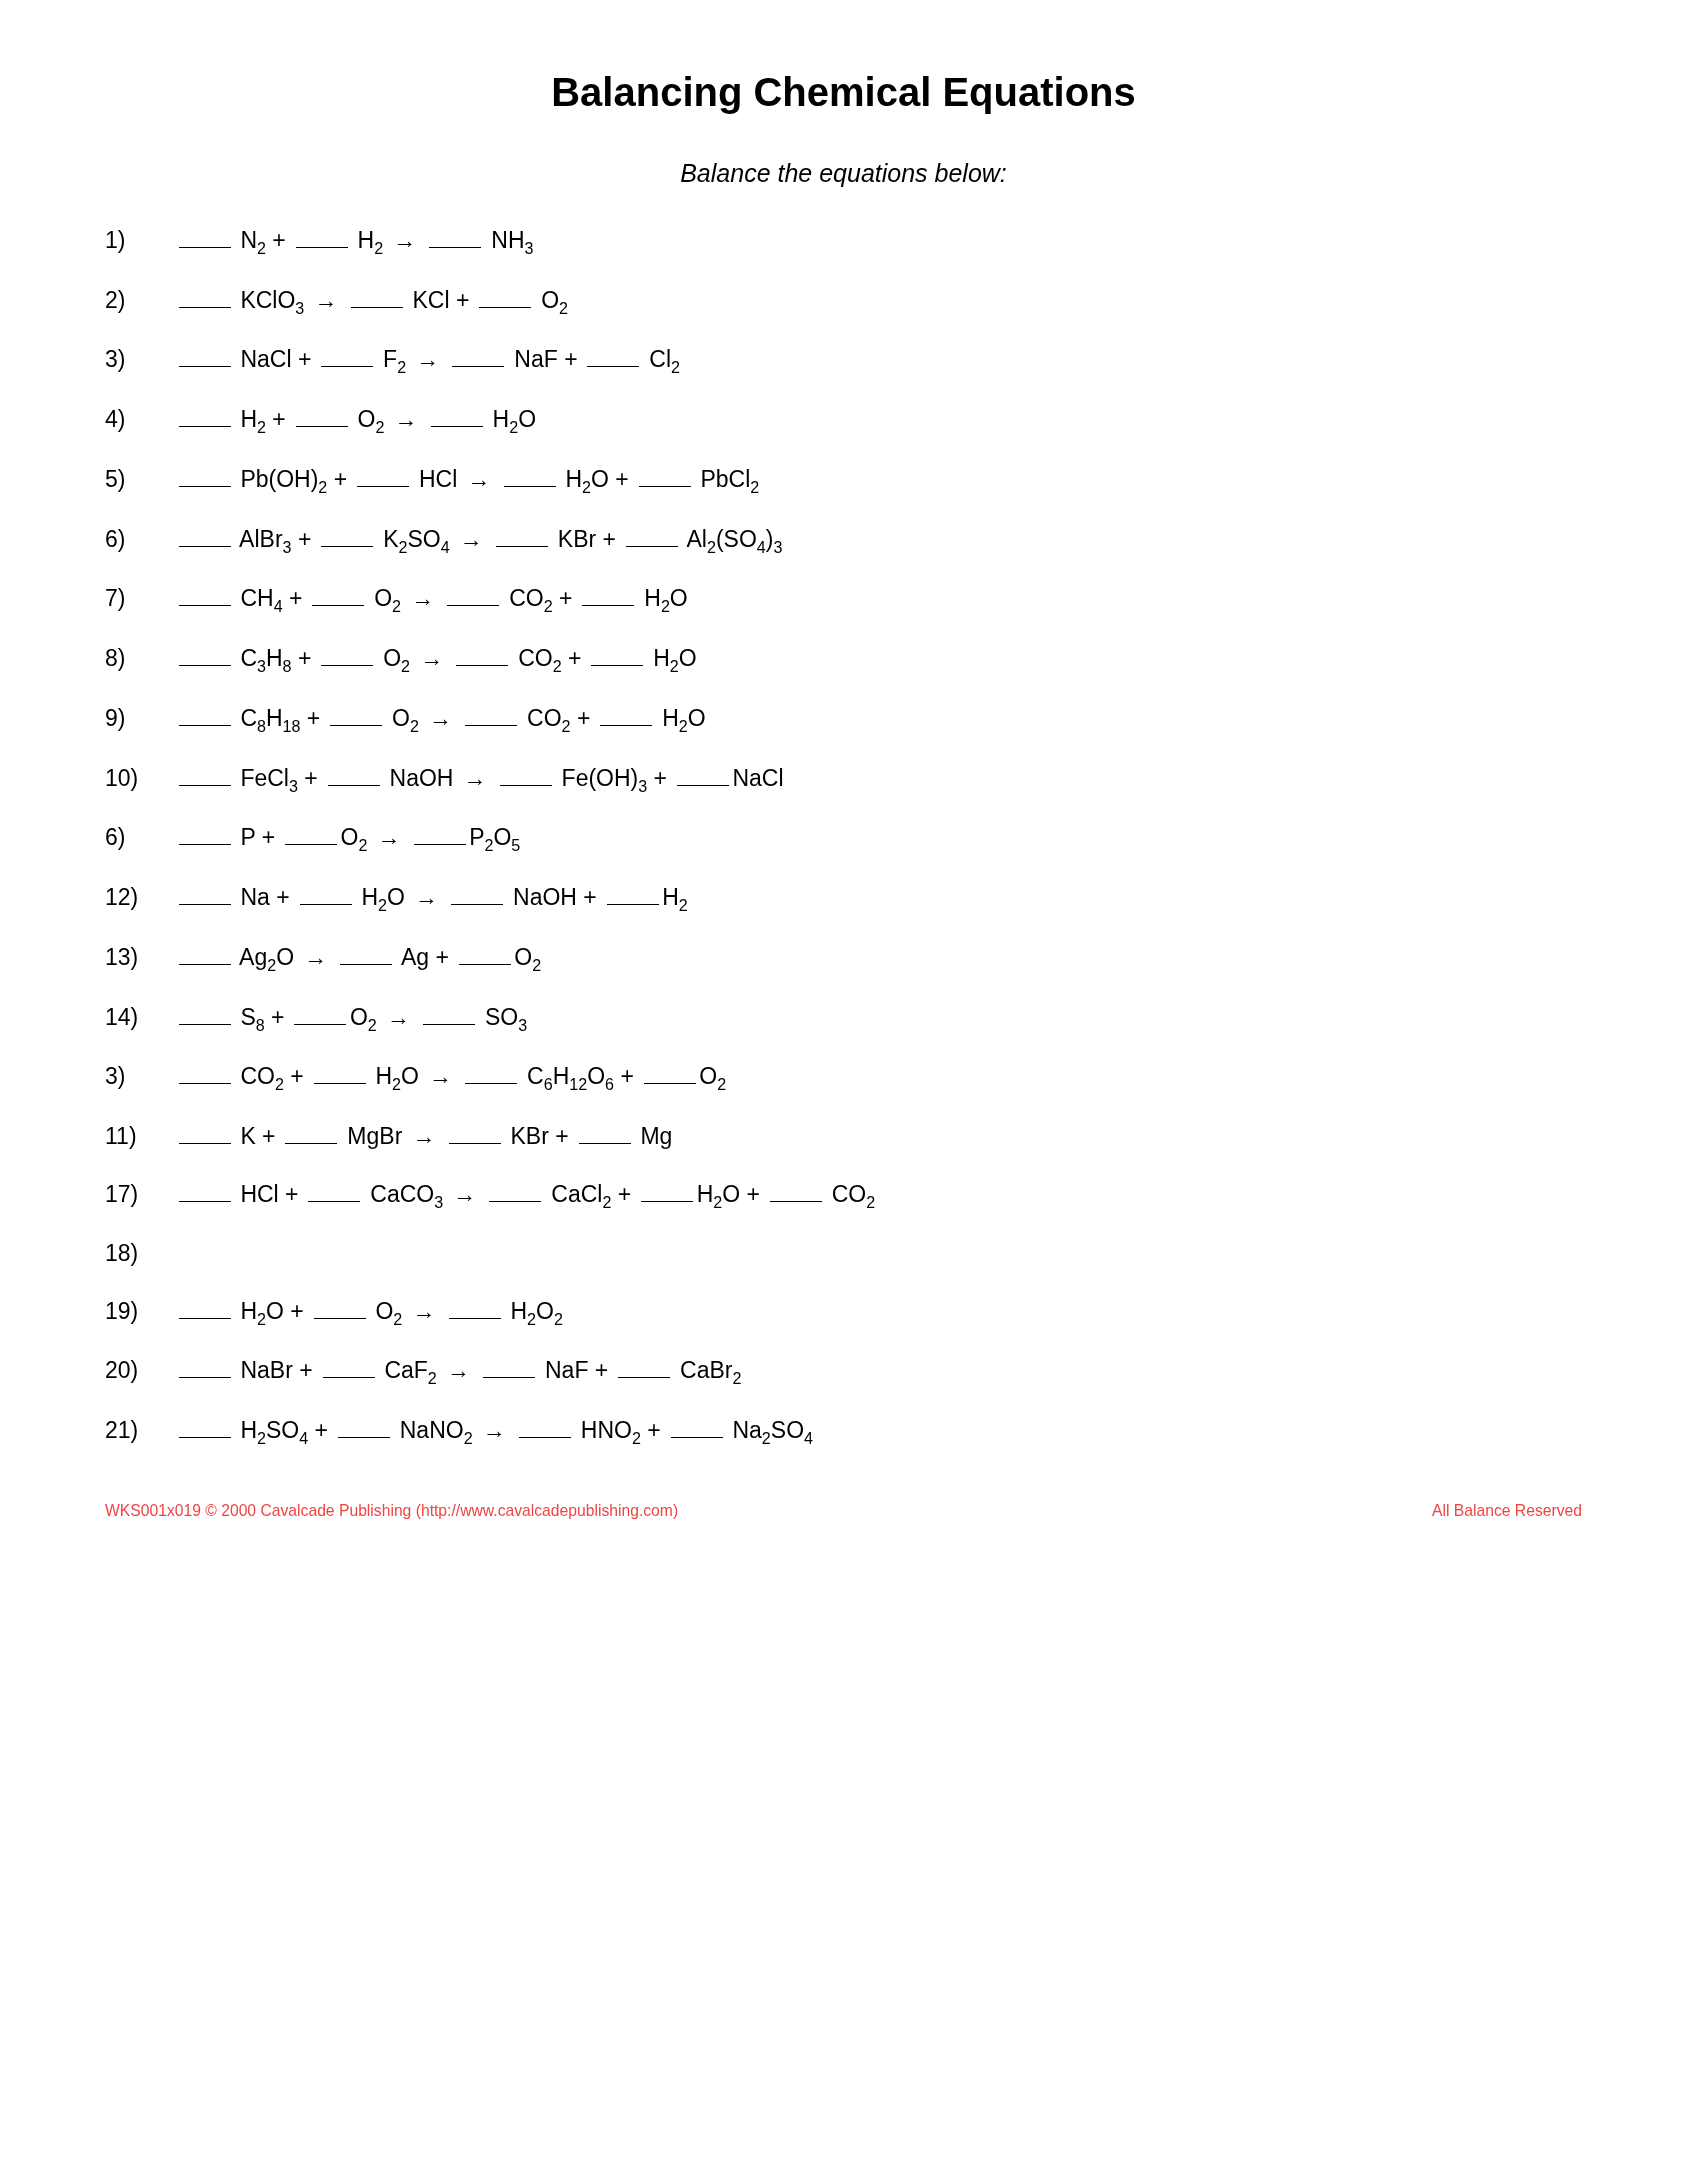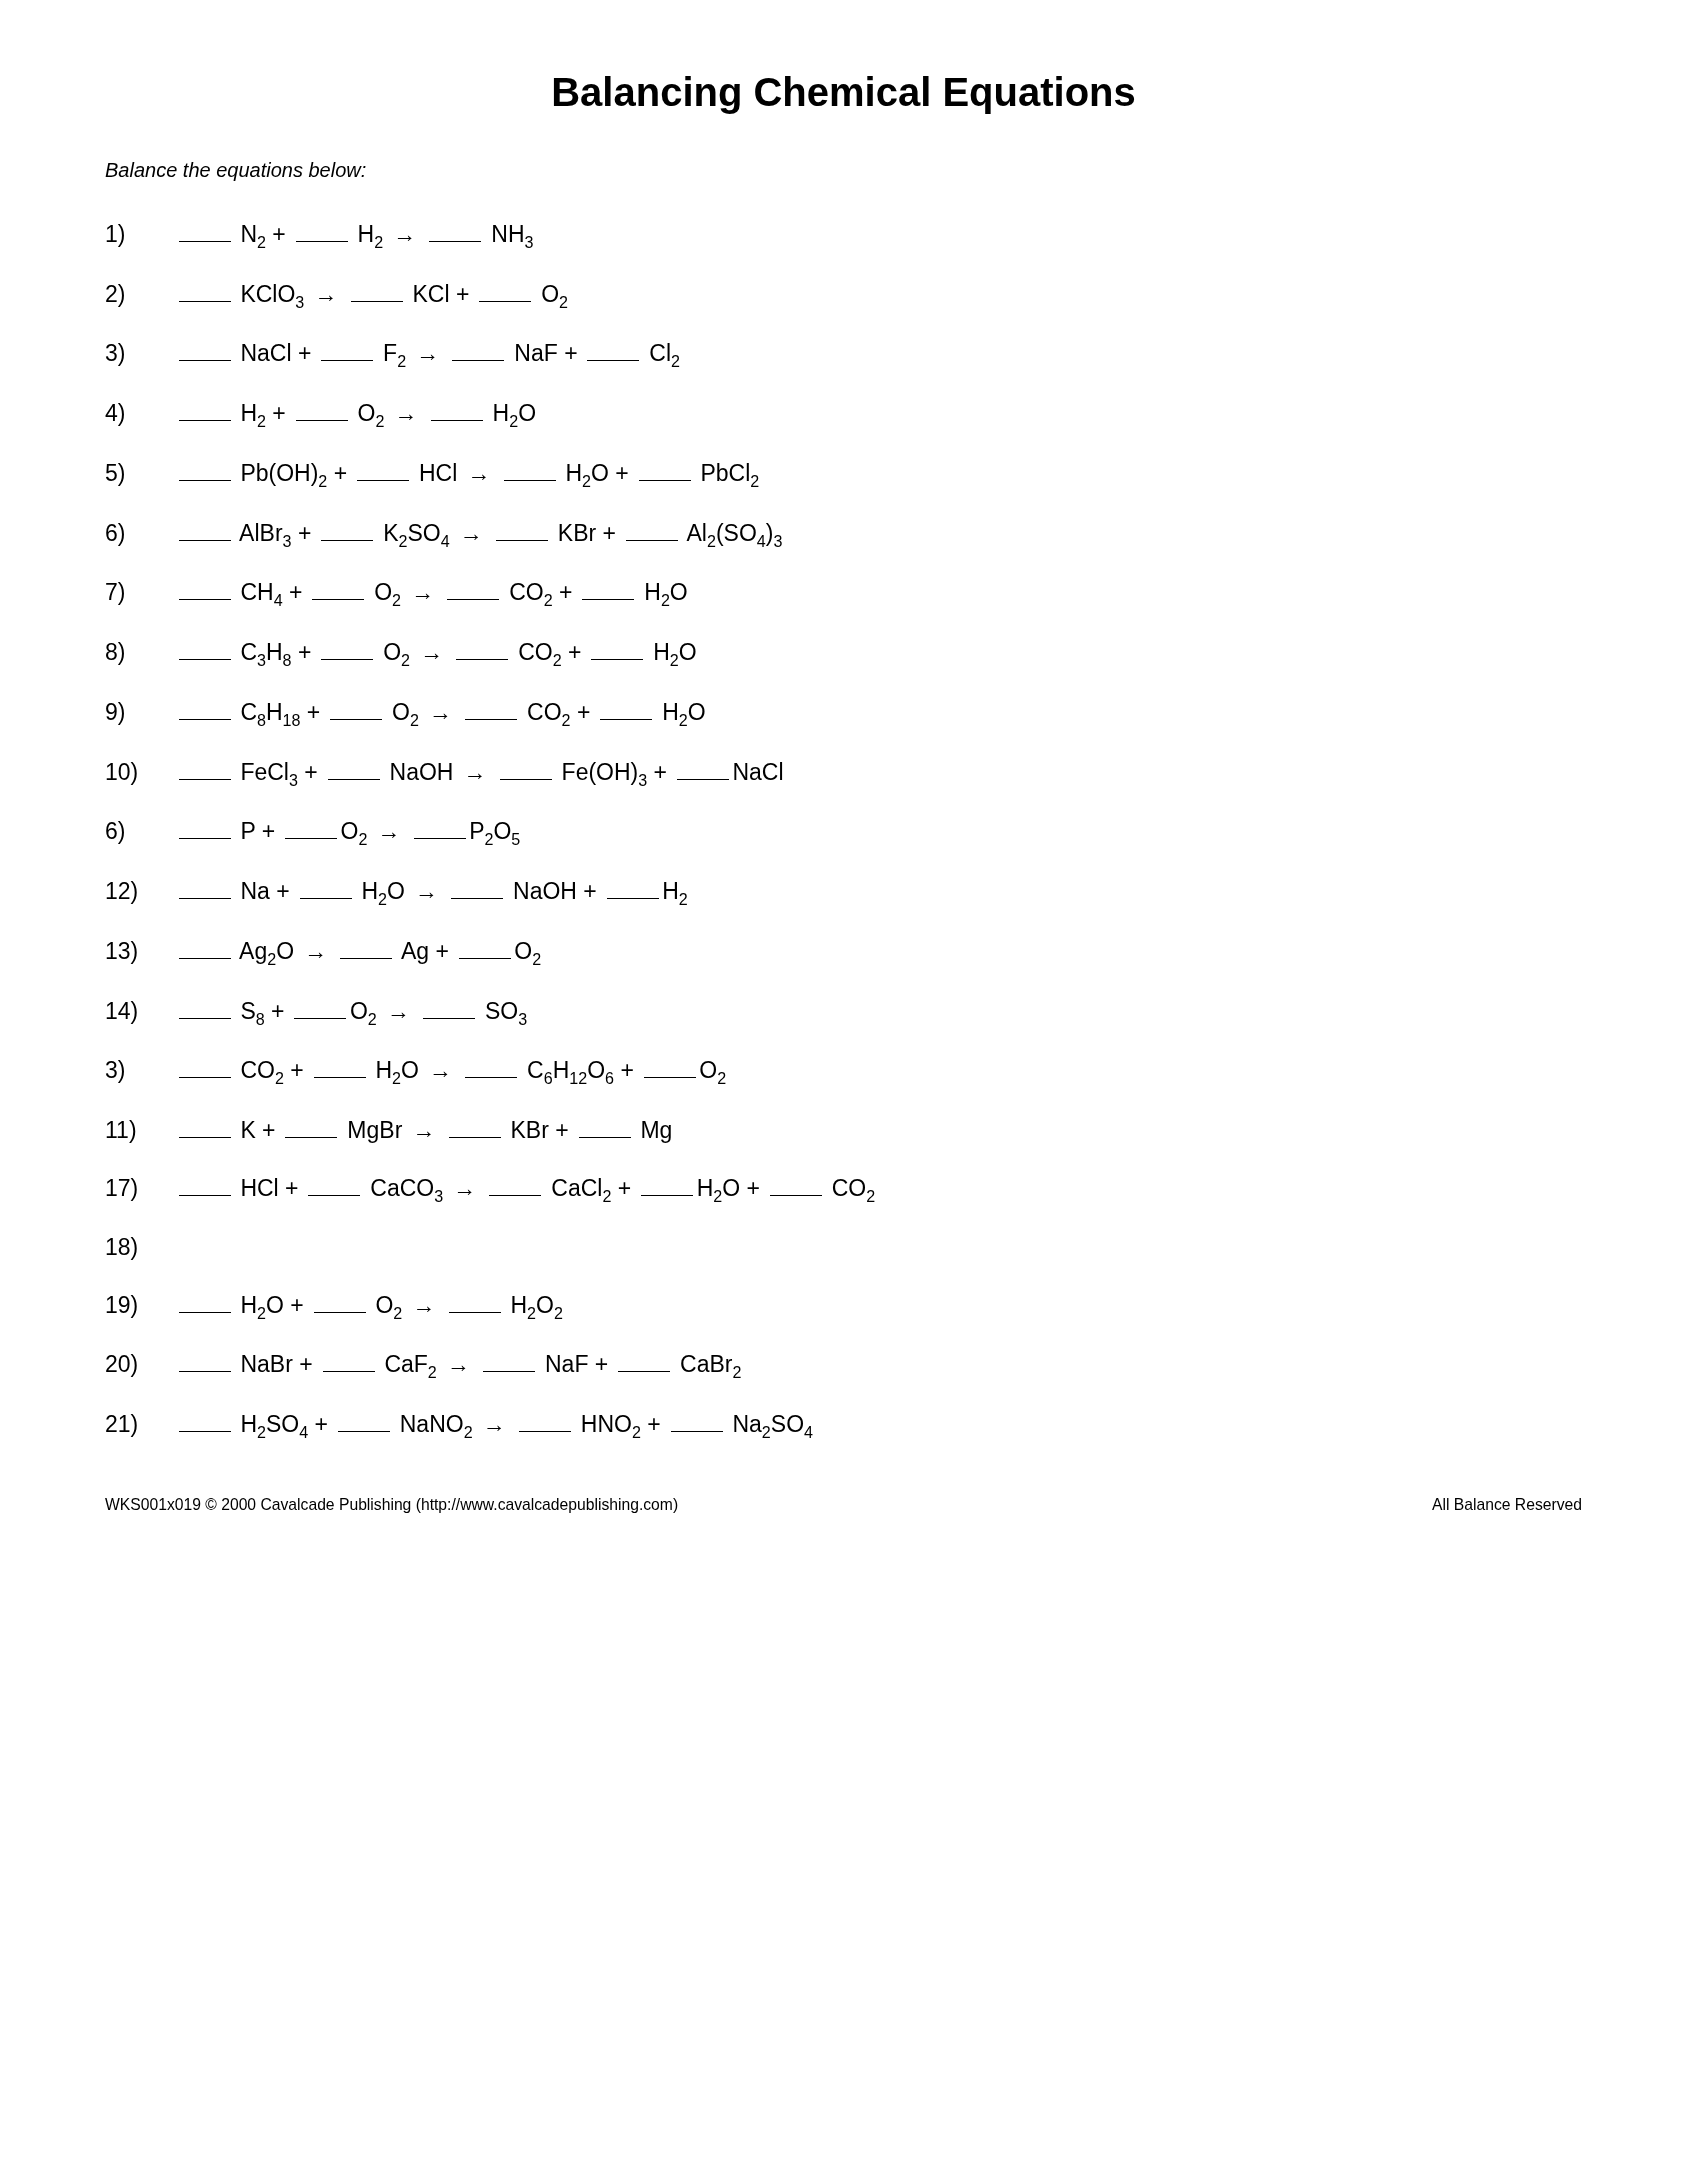--- a/index.html
+++ b/index.html
@@ -17,22 +17,23 @@
     .title {
       text-align: center;
       font-size: 40px;
       font-weight: bold;
       margin-bottom: 44px;
       font-family: Arial, sans-serif;
     }
 
     .subtitle {
       font-style: italic;
-      font-size: 20px;
+      font-size: 25px;
       margin-bottom: 35px;
+      text-align: center;
     }
 
     .equations-list {
       list-style: none;
       padding: 0;
     }
 
     .eq-item {
       display: flex;
       align-items: baseline;
@@ -66,21 +67,21 @@
     .arrow {
       font-size: 1em;
       margin: 0 3.5px;
     }
 
     .footer {
       margin-top: 52px;
       display: flex;
       justify-content: space-between;
       font-size: 15.7px;
-      color: #000000;
+      color: #ef4444;
       border-top: none;
     }
   </style>
 </head>
 <body>
 
 <h1 class="title">Balancing Chemical Equations</h1>
 
 <p class="subtitle">Balance the equations below:</p>
 

